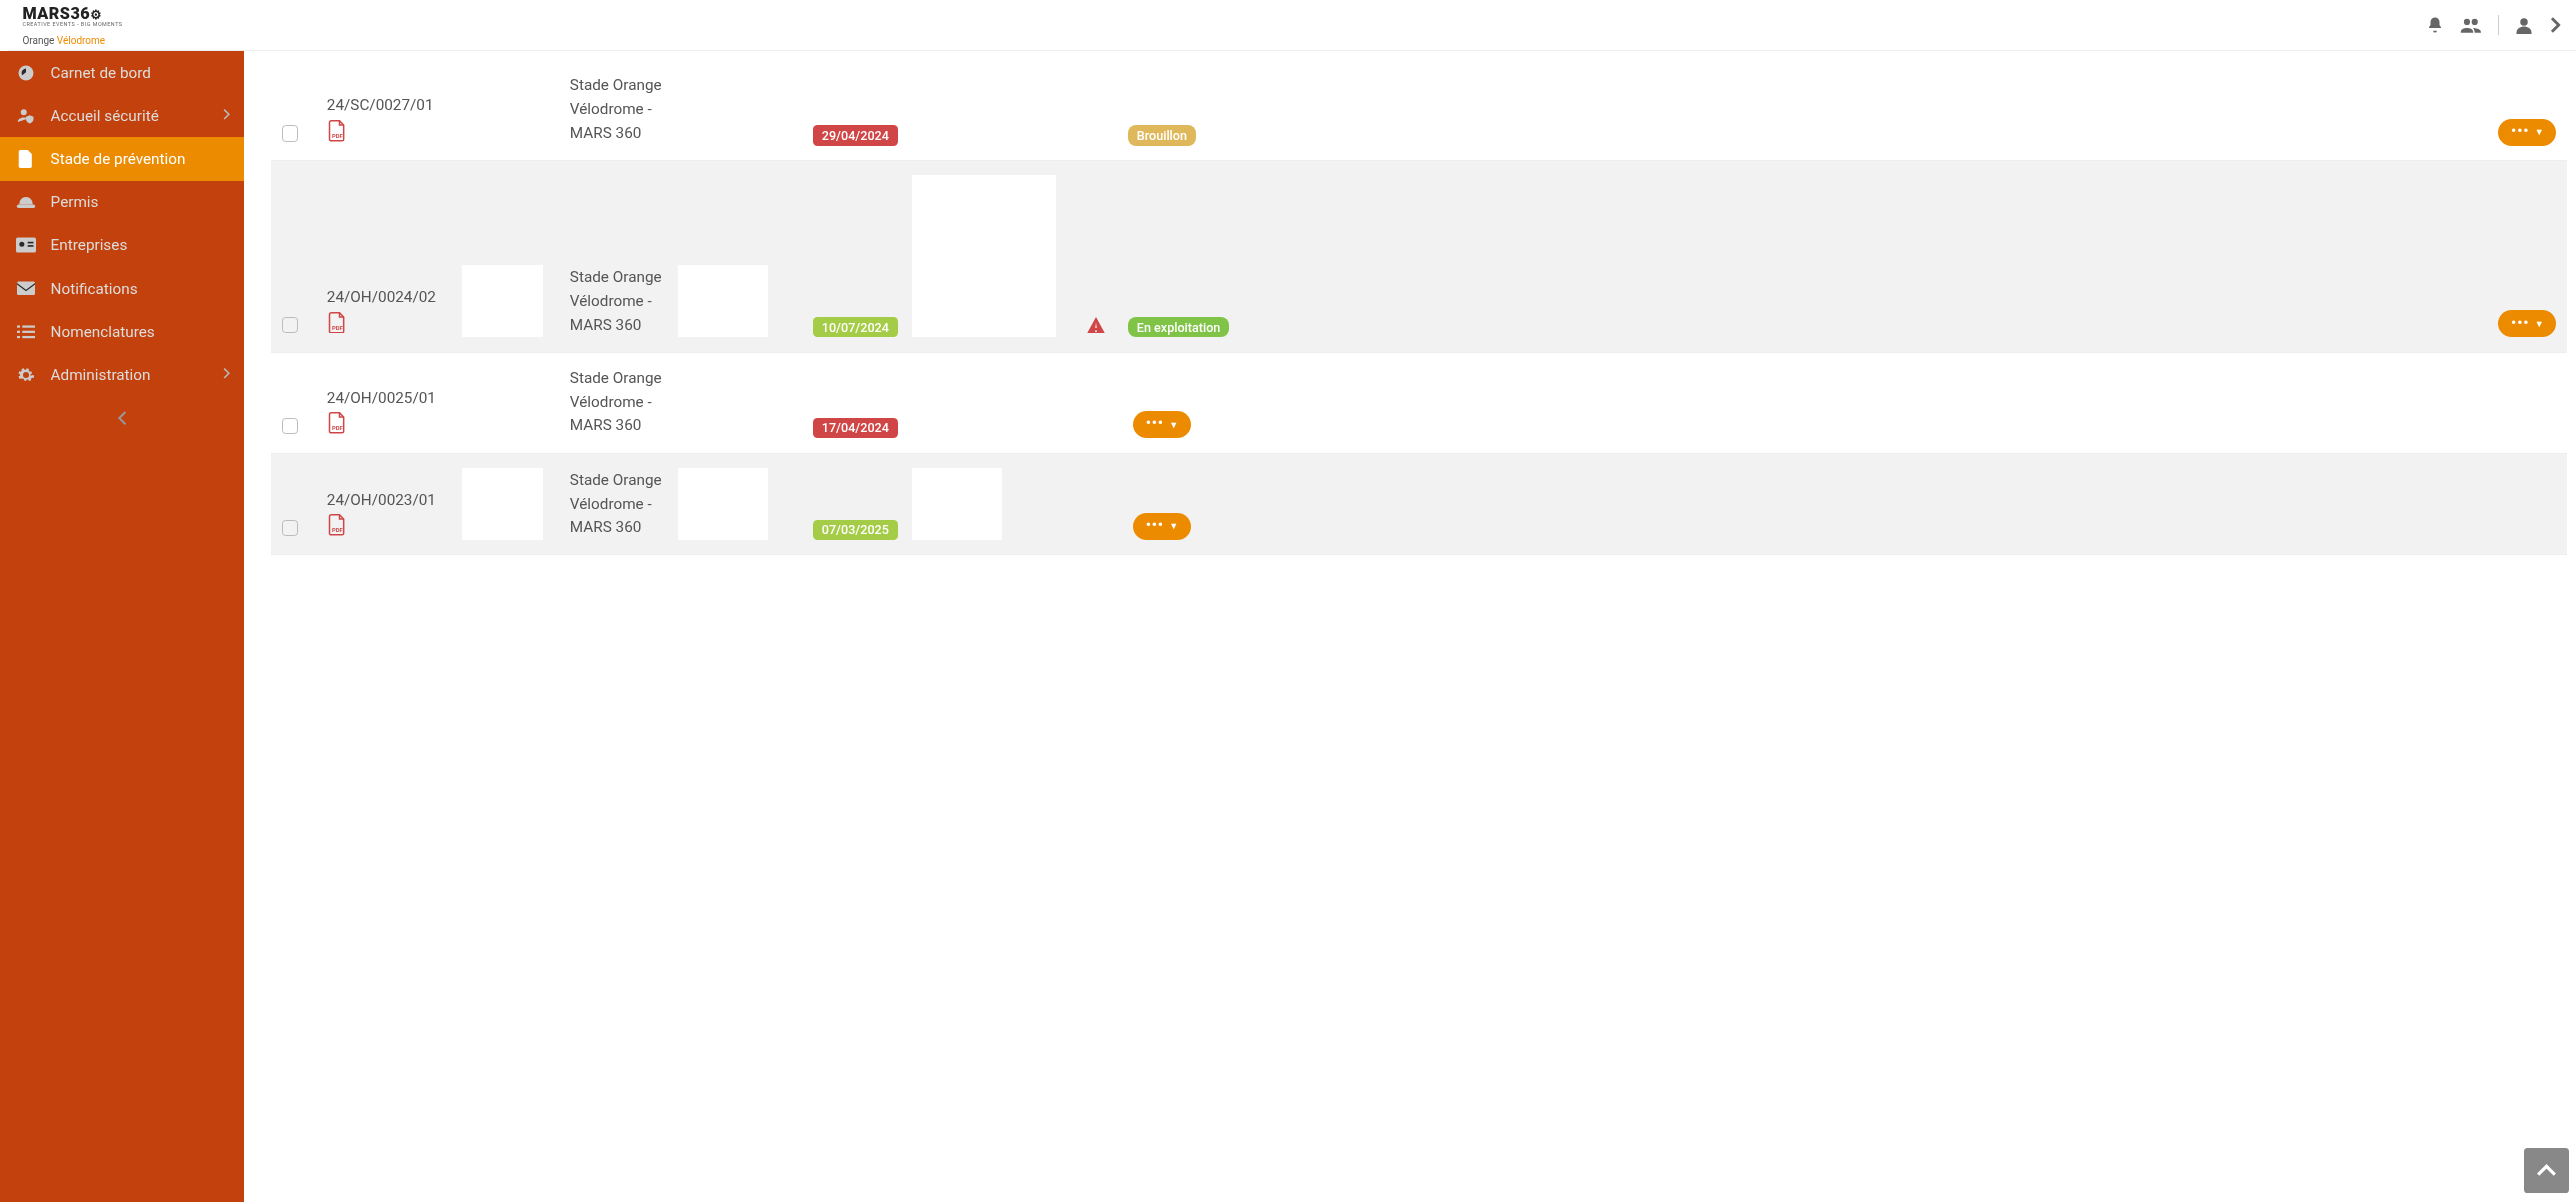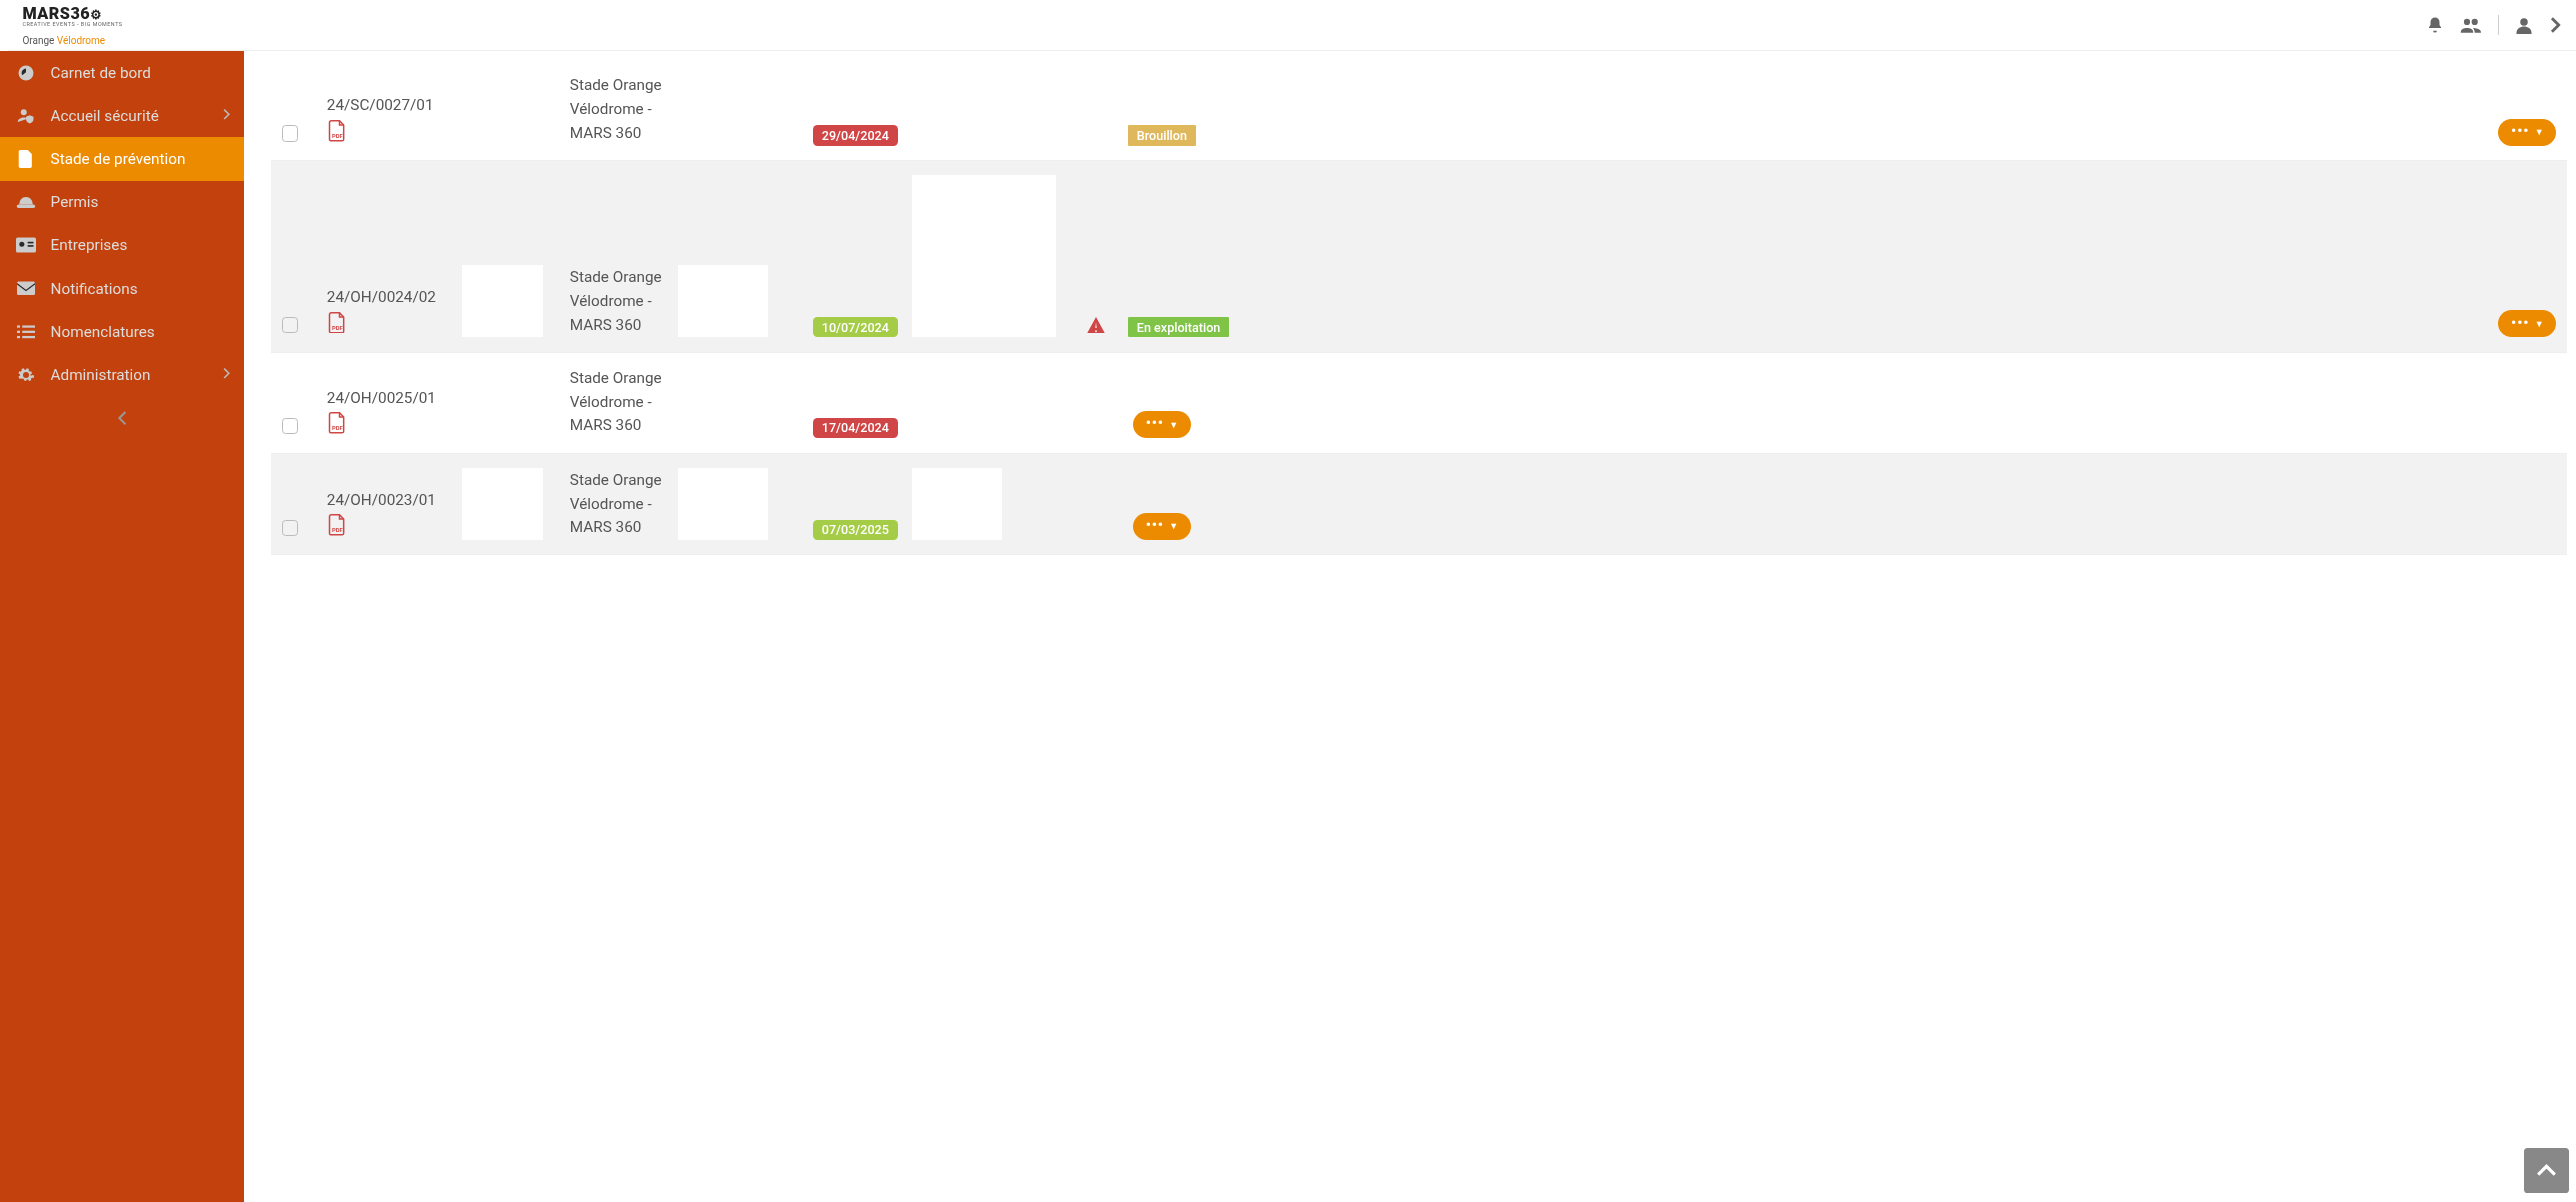--- a/index.html
+++ b/index.html
@@ -34,21 +34,21 @@
 .col-warn { width: 63px; text-align: center; }
 .col-status { flex: 1; }
 .col-actions { width: 63px; text-align: right; }
 .checkbox { width: 16.2px; height: 16.2px; border: 1.8px solid #bbb; border-radius: 3.6px; display: inline-block; cursor: pointer; }
 .ref-text { font-size: 15.3px; color: #555; margin-bottom: 5.4px; }
 .pdf-icon { width: 21.7px; height: 21.7px; display: inline-block; }
 .loc-text { font-size: 15.3px; line-height: 1.55; color: #555; }
 .date-badge { display: inline-block; padding: 2.7px 9px; border-radius: 4.5px; color: #fff; font-size: 12.6px; font-weight: 500; }
 .date-red { background: #d04545; }
 .date-green { background: #a5cc47; }
-.status-badge { display: inline-block; padding: 2.7px 9px; border-radius: 1px; color: #fff; font-size: 12.6px; font-weight: 500; }
+.status-badge { display: inline-block; padding: 2.7px 9px; border-radius: 8px; color: #fff; font-size: 12.6px; font-weight: 500; }
 .status-brouillon { background: #dfb85c; }
 .status-exploitation { background: #7fc447; }
 .status-expire { background: #d04545; }
 .status-attente { background: #9e7bbe; }
 .actions-btn { display: inline-flex; align-items: center; justify-content: center; gap: 5.4px; background: #ed8b00; color: #fff; border-radius: 16.2px; padding: 6.3px 12.6px; cursor: pointer; font-weight: 700; }
 .actions-dots { font-size: 14.4px; line-height: 1; letter-spacing: 0.9px; }
 .actions-caret { font-size: 9px; }
 .redacted-box { background: #fff; width: 81px; height: 72px; }
 .redacted-box.big { width: 144px; height: 162px; }
 .redacted-box.med { width: 90px; height: 72px; }

